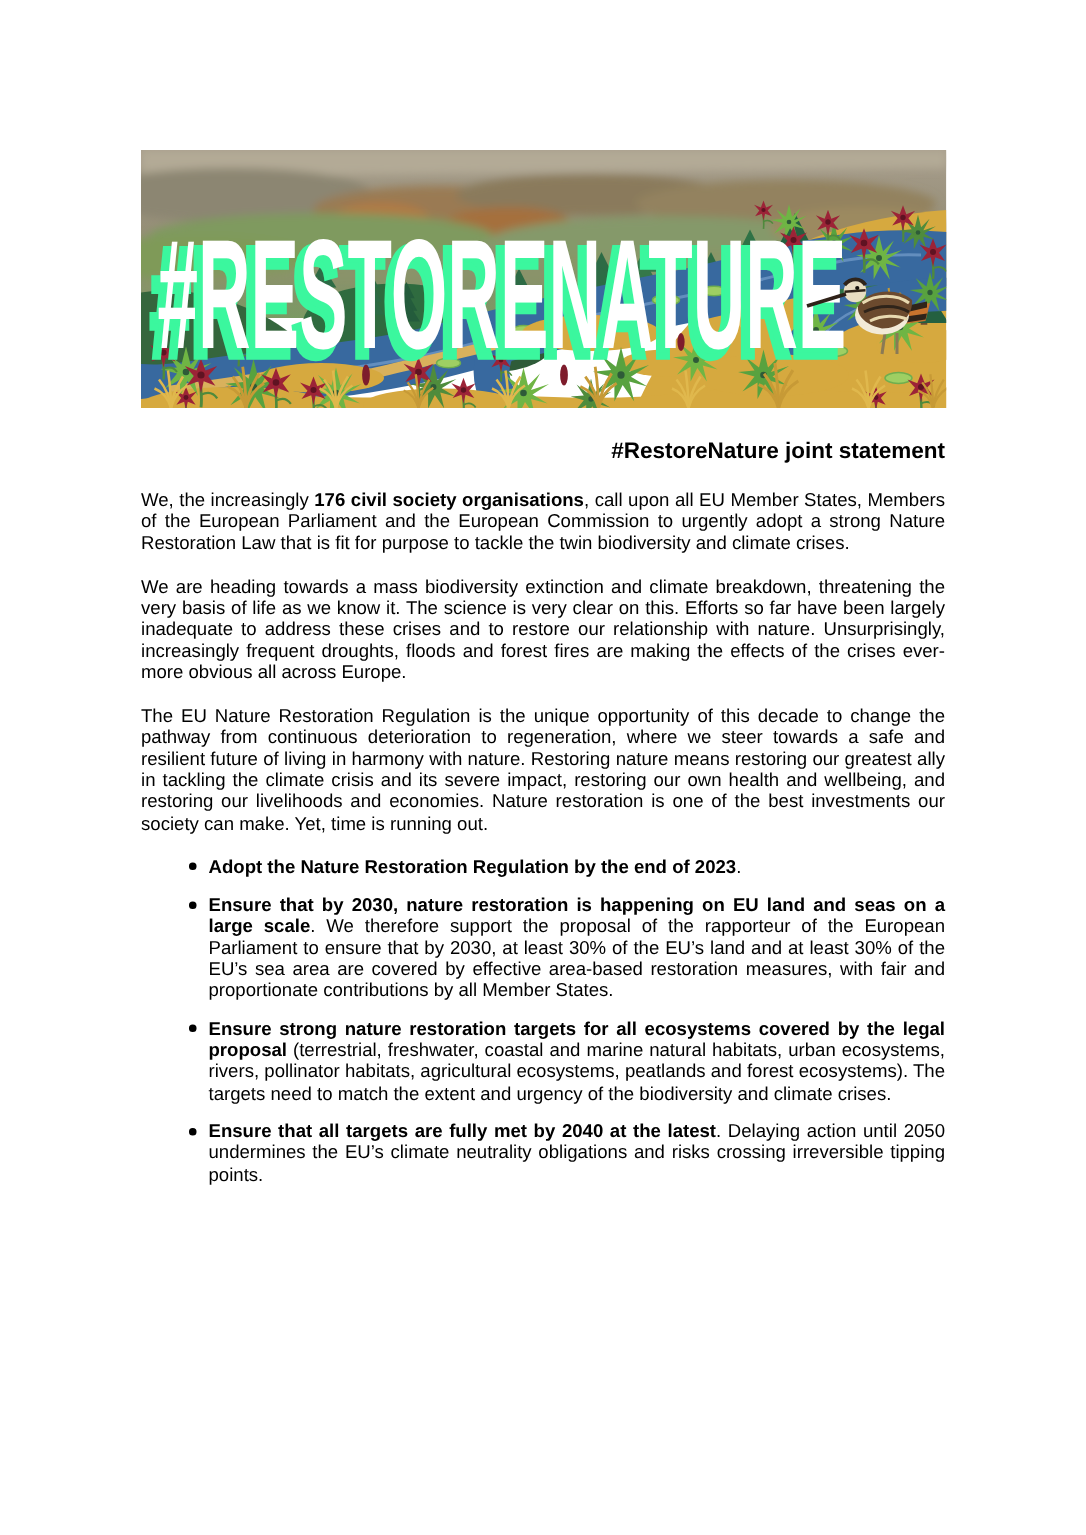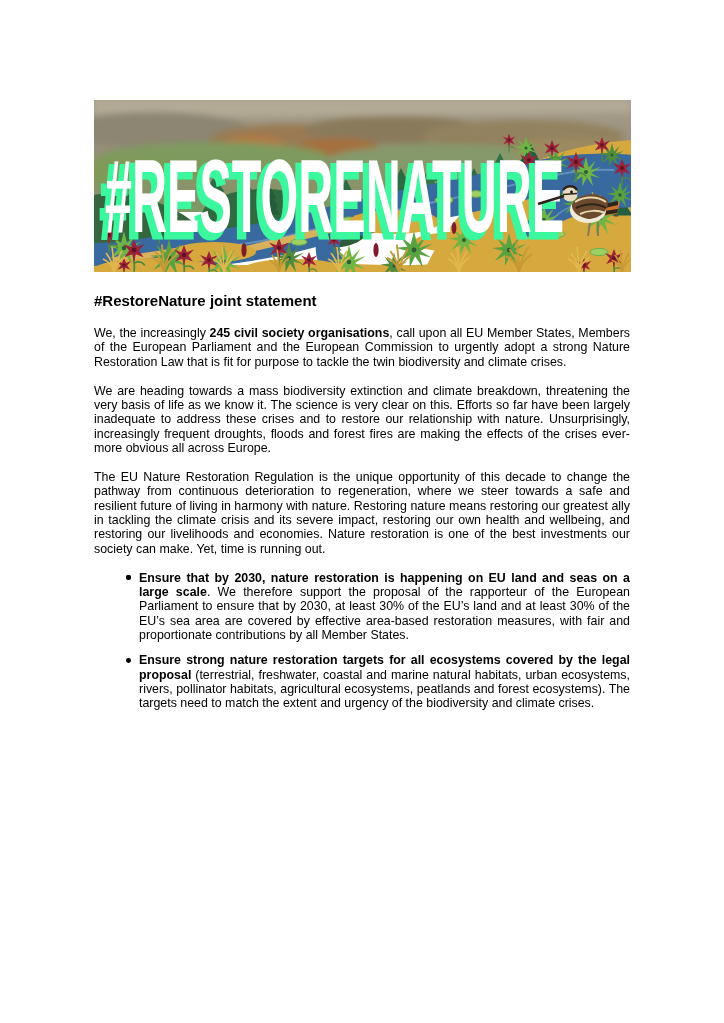--- a/index.html
+++ b/index.html
@@ -17,21 +17,21 @@
   }
   .banner {
     width: 537px; height: 172px;
     overflow: hidden;
   }
   .banner svg { display: block; }
   .doc-title {
     font-size: 15px;
     line-height: 17px;
     font-weight: bold;
-    text-align: left;
+    text-align: right;
     margin: 20px 0 17px 0;
   }
   p.body-par {
     font-size: 12.4px;
     line-height: 14.35px;
     text-align: justify;
     margin: 0 0 14.6px 0;
   }
   ul.demands {
     list-style: none;
@@ -245,31 +245,36 @@
         <path d="M1,12 C5,7 12,7 15,12" stroke="#2f241a" stroke-width="2.6" fill="none"></path>
         <line x1="1" y1="16.5" x2="15" y2="15.5" stroke="#2f241a" stroke-width="1.6"></line>
         <circle cx="9.5" cy="14" r="1.4" fill="#15100a"></circle>
         <line x1="2" y1="18" x2="-24" y2="26" stroke="#2f2218" stroke-width="2.6"></line>
       </g>
     </svg>
   </div>
 
   <h1 class="doc-title">#RestoreNature joint statement</h1>
 
-  <p class="body-par"><span class="seg">We, the increasingly </span><span class="seg seg-b">245 civil society organisations</span><span class="seg">, call upon all EU Member States, Members of the European Parliament and the European Commission to urgently adopt a strong Nature Restoration Law that is fit for purpose to tackle the twin biodiversity and climate crises.</span></p>
+  <p class="body-par"><span class="seg">We, the increasingly </span><span class="seg seg-b">176 civil society organisations</span><span class="seg">, call upon all EU Member States, Members of the European Parliament and the European Commission to urgently adopt a strong Nature Restoration Law that is fit for purpose to tackle the twin biodiversity and climate crises.</span></p>
   <p class="body-par"><span class="seg">We are heading towards a mass biodiversity extinction and climate breakdown, threatening the very basis of life as we know it. The science is very clear on this. Efforts so far have been largely inadequate to address these crises and to restore our relationship with nature. Unsurprisingly, increasingly frequent droughts, floods and forest fires are making the effects of the crises ever-more obvious all across Europe.</span></p>
   <p class="body-par"><span class="seg">The EU Nature Restoration Regulation is the unique opportunity of this decade to change the pathway from continuous deterioration to regeneration, where we steer towards a safe and resilient future of living in harmony with nature. Restoring nature means restoring our greatest ally in tackling the climate crisis and its severe impact, restoring our own health and wellbeing, and restoring our livelihoods and economies. Nature restoration is one of the best investments our society can make. Yet, time is running out.</span></p>
 
   <ul class="demands">
     <li>
       <span class="bullet-dot"></span>
+      <span><span class="seg seg-b">Adopt the Nature Restoration Regulation by the end of 2023</span><span class="seg">.</span></span>
     </li>
     <li>
       <span class="bullet-dot"></span>
       <span><span class="seg seg-b">Ensure that by 2030, nature restoration is happening on EU land and seas on a large scale</span><span class="seg">. We therefore support the proposal of the rapporteur of the European Parliament to ensure that by 2030, at least 30% of the EU’s land and at least 30% of the EU’s sea area are covered by effective area-based restoration measures, with fair and proportionate contributions by all Member States.</span></span>
     </li>
     <li>
       <span class="bullet-dot"></span>
       <span><span class="seg seg-b">Ensure strong nature restoration targets for all ecosystems covered by the legal proposal</span><span class="seg"> (terrestrial, freshwater, coastal and marine natural habitats, urban ecosystems, rivers, pollinator habitats, agricultural ecosystems, peatlands and forest ecosystems). The targets need to match the extent and urgency of the biodiversity and climate crises.</span></span>
     </li>
+    <li>
+      <span class="bullet-dot"></span>
+      <span><span class="seg seg-b">Ensure that all targets are fully met by 2040 at the latest</span><span class="seg">. Delaying action until 2050 undermines the EU’s climate neutrality obligations and risks crossing irreversible tipping points.</span></span>
+    </li>
   </ul>
 
 </div>
 
 </body></html>

